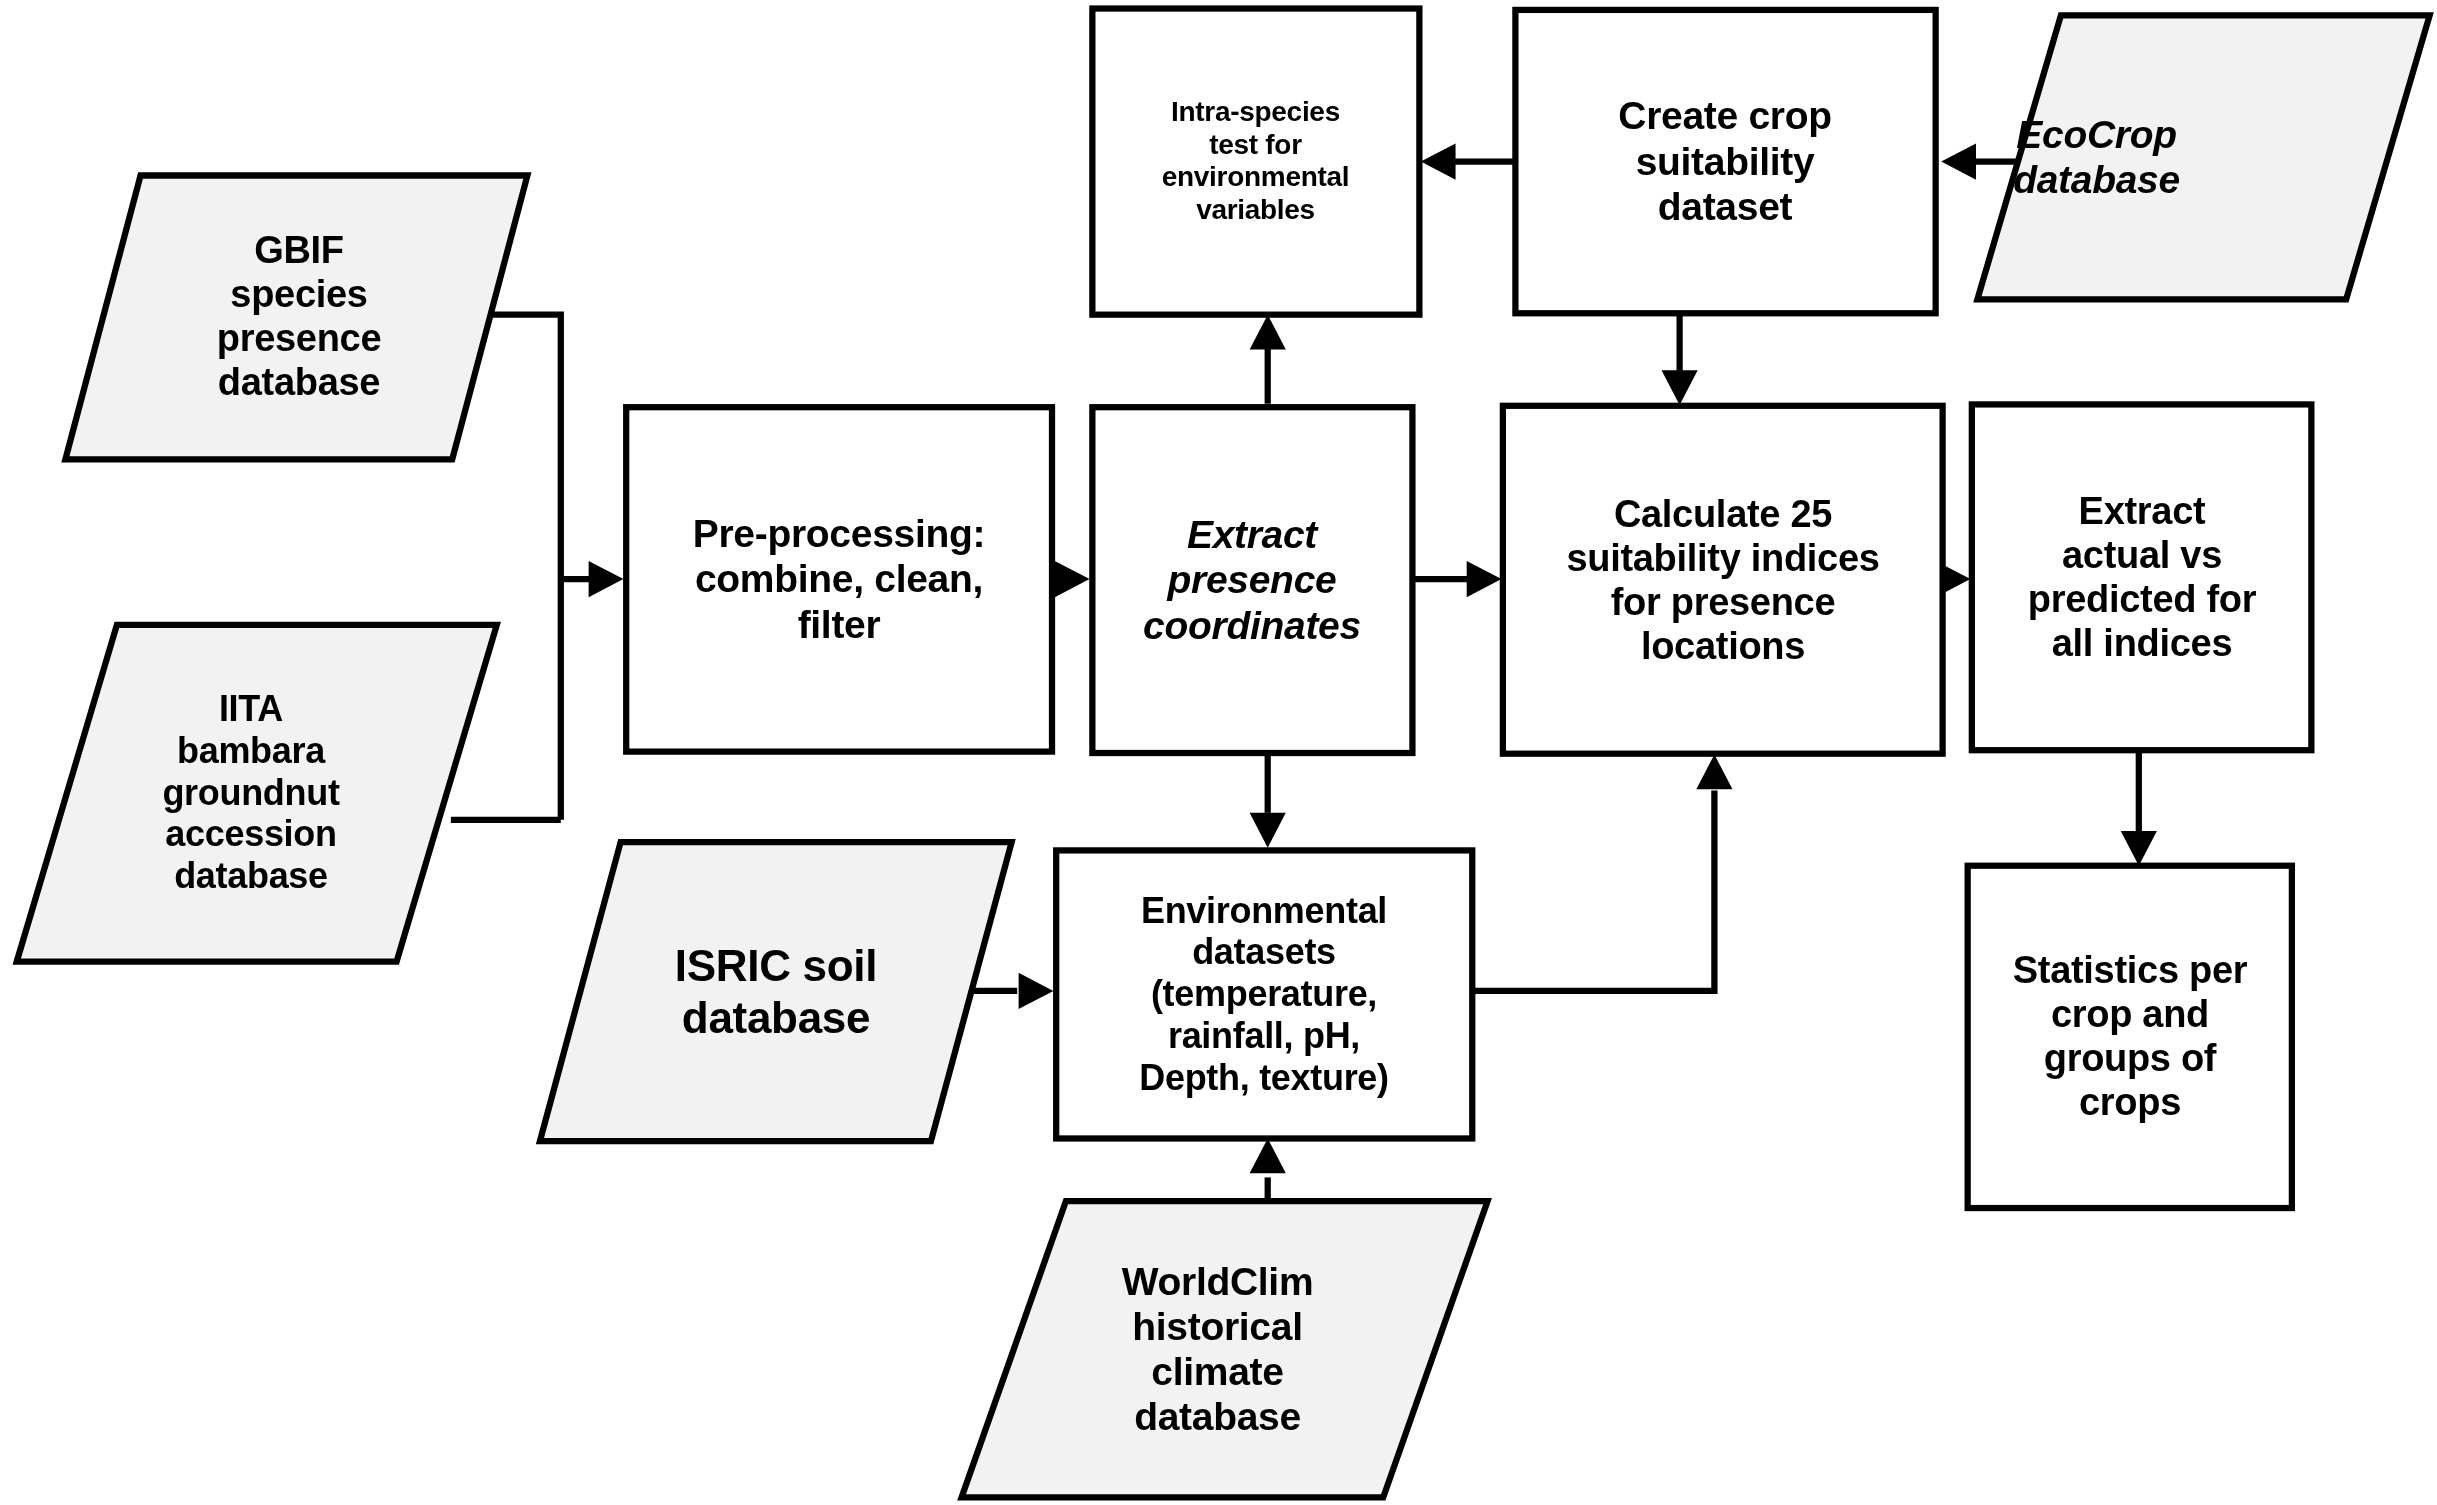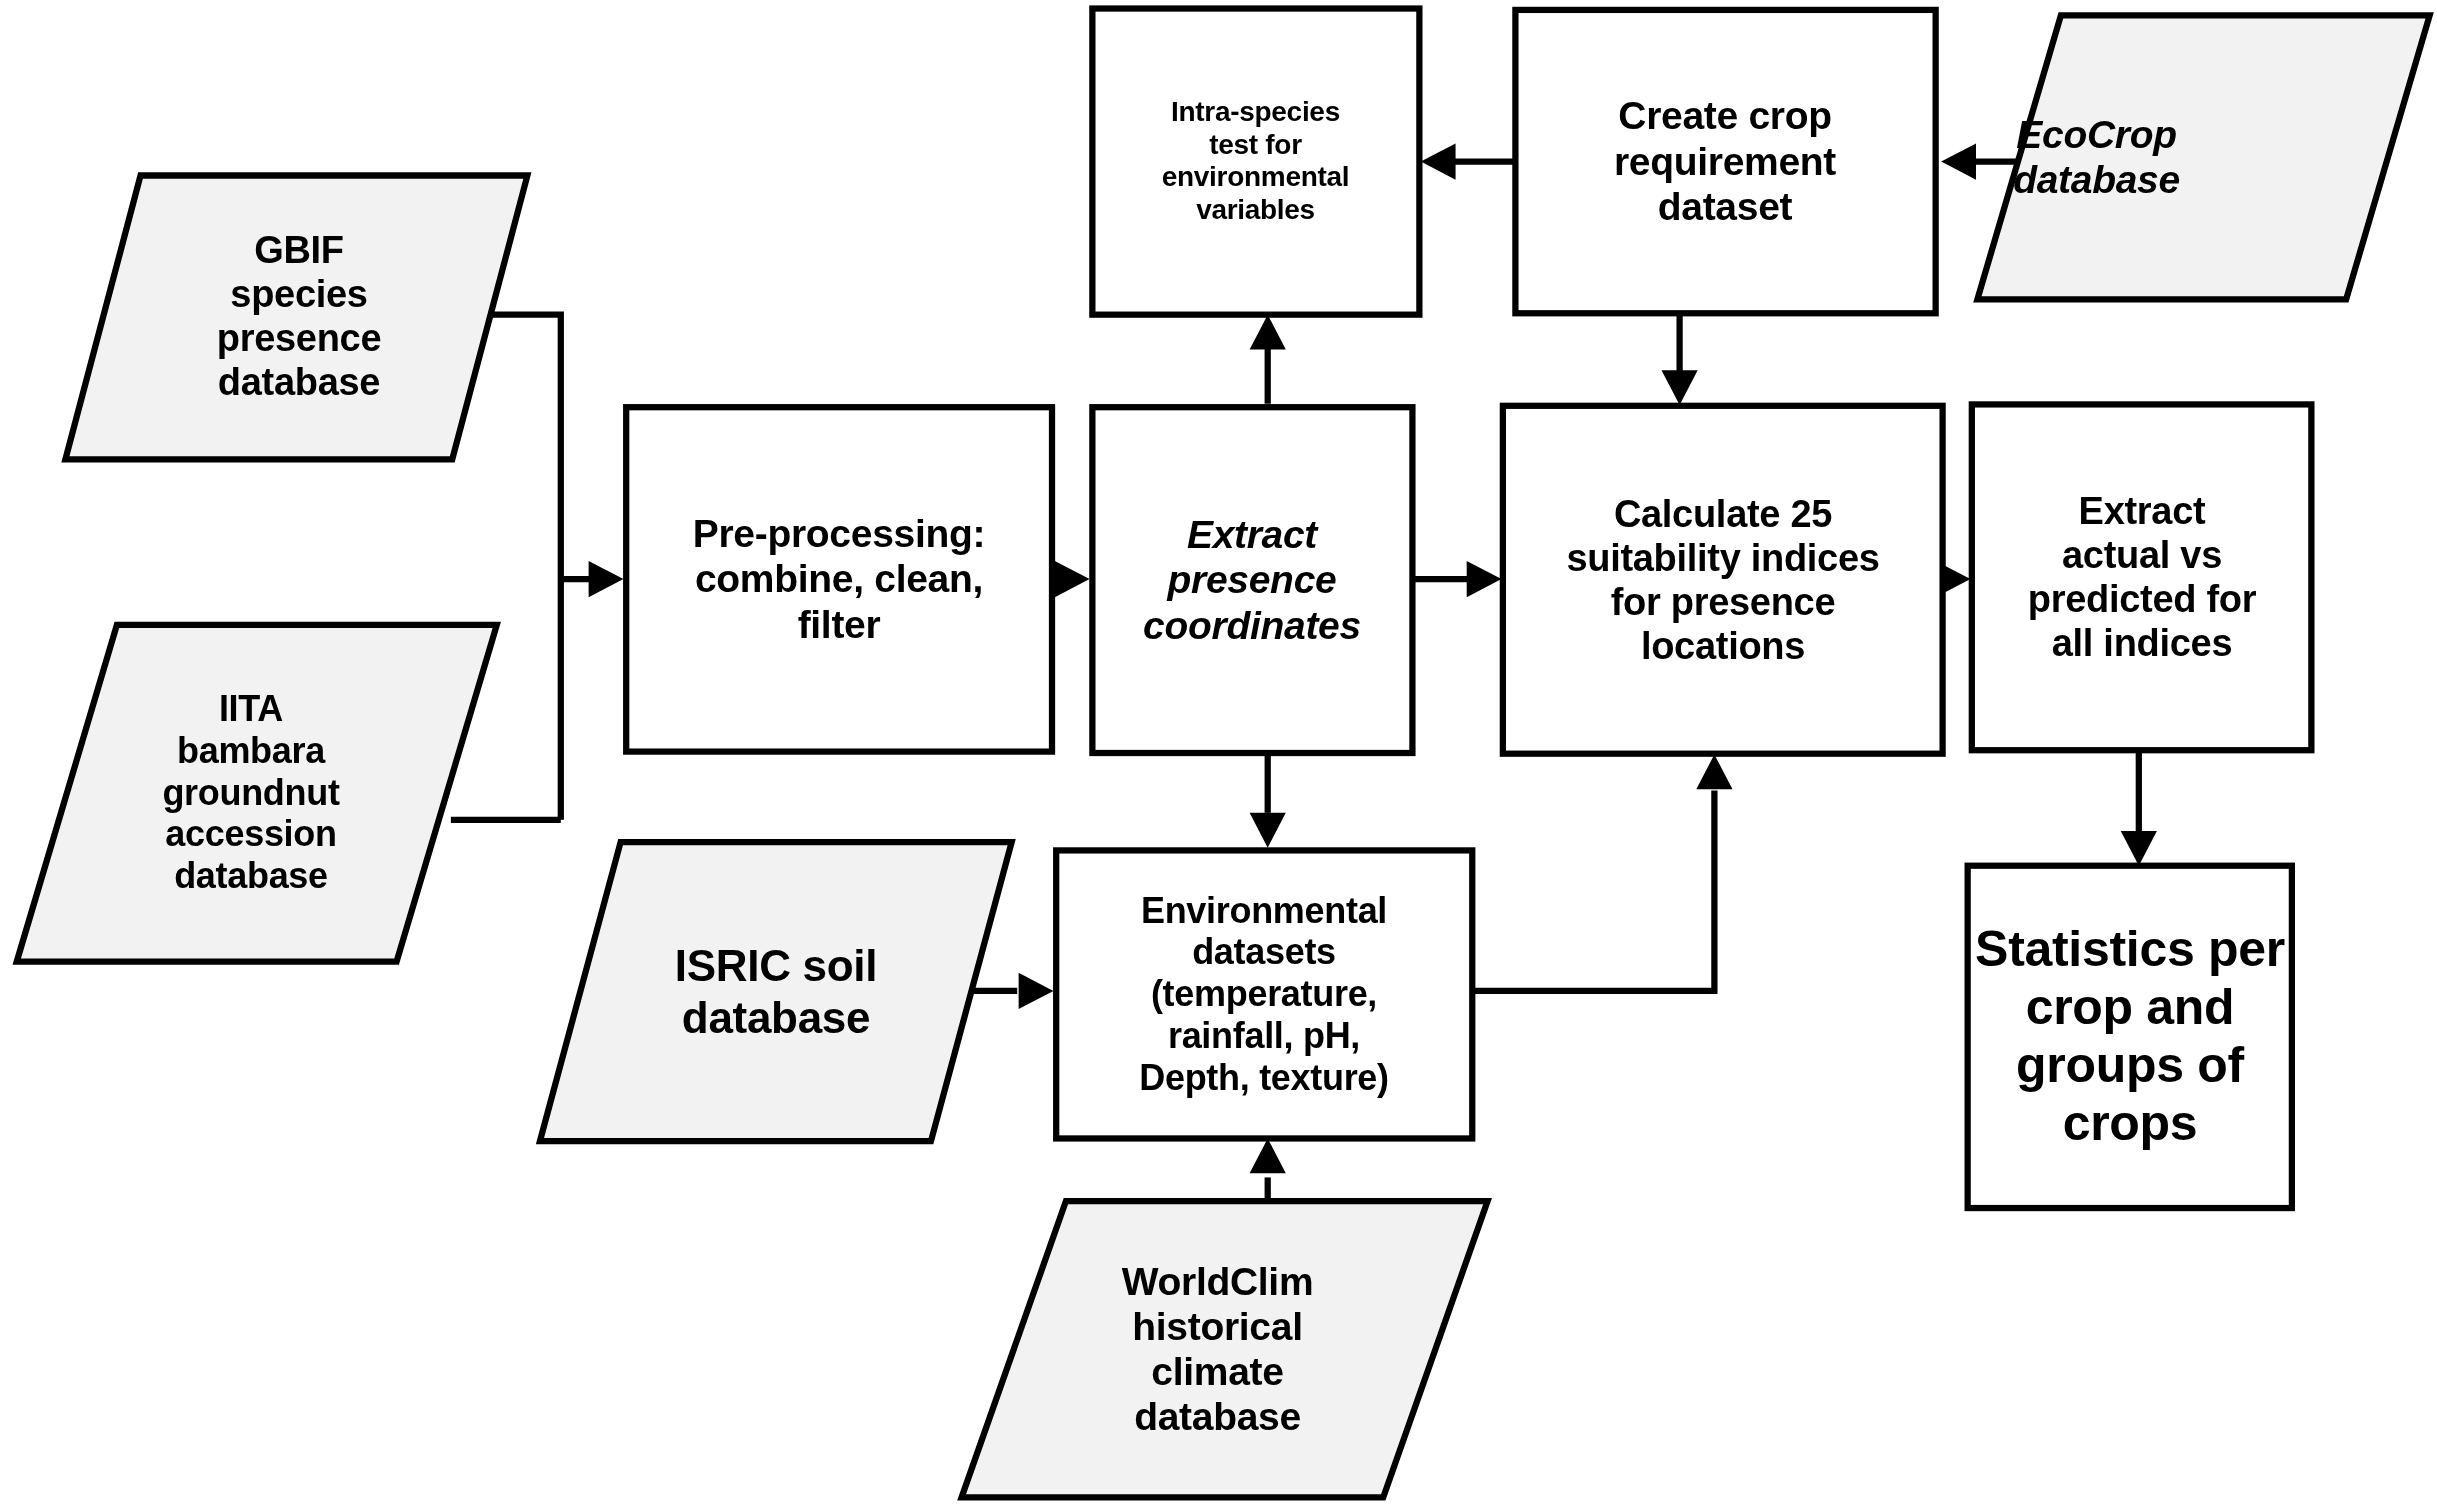--- a/index.html
+++ b/index.html
@@ -153,37 +153,37 @@
   <div class="node-label" style="left:1092px; top:407px; width:320px; height:346px; font-size:39px;font-style:italic;">Extract
 presence
 coordinates</div>
 
   <div class="node-label" style="left:1092px; top:8.3px; width:327px; height:306px; font-size:28px;">Intra-species
 test for
 environmental
 variables</div>
 
   <div class="node-label" style="left:1515px; top:9.7px; width:420px; height:303px; font-size:39px;">Create crop
-requirement
+suitability
 dataset</div>
 
   <div class="node-label" style="left:1912px; top:15.3px; width:369px; height:284px; font-size:39px;font-style:italic;">EcoCrop
 database</div>
 
   <div class="node-label" style="left:1503px; top:406px; width:440px; height:348px; font-size:38px;">Calculate 25
 suitability indices
 for presence
 locations</div>
 
   <div class="node-label" style="left:1972px; top:404px; width:340px; height:346px; font-size:38px;">Extract
 actual vs
 predicted for
 all indices</div>
 
-  <div class="node-label" style="left:1968px; top:865px; width:324px; height:342px; font-size:50px;">Statistics per
+  <div class="node-label" style="left:1968px; top:865px; width:324px; height:342px; font-size:38px;">Statistics per
 crop and
 groups of
 crops</div>
 
   <div class="node-label" style="left:1056px; top:850px; width:416px; height:288px; font-size:36px;">Environmental
 datasets
 (temperature,
 rainfall, pH,
 Depth, texture)</div>
 

